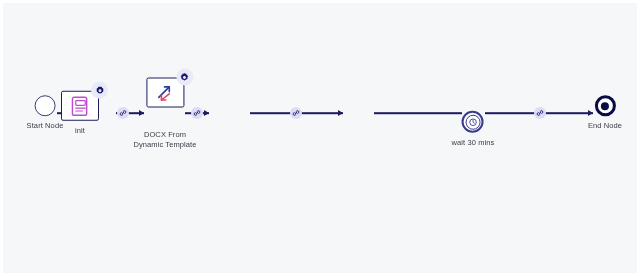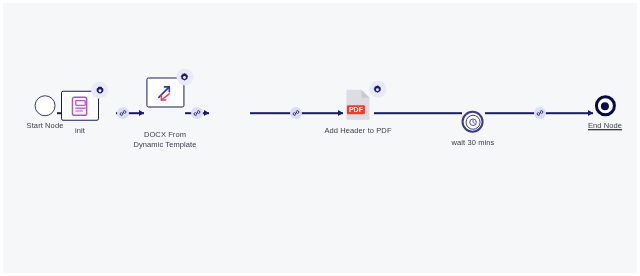--- a/index.html
+++ b/index.html
@@ -264,55 +264,36 @@
             <path fill="#1b1b6e" d="M8 0.6 l1.1 1.5 1.8-0.5 0.5 1.8 1.8 0.5 -0.5 1.8 1.5 1.1 -1.5 1.1 0.5 1.8 -1.8 0.5 -0.5 1.8 -1.8-0.5 -1.1 1.5 -1.1-1.5 -1.8 0.5 -0.5-1.8 -1.8-0.5 0.5-1.8 -1.5-1.1 1.5-1.1 -0.5-1.8 1.8-0.5 0.5-1.8 1.8 0.5 z"></path>
             <circle cx="8" cy="8" r="2.3" fill="#e9e9f7"></circle>
           </svg>
         </div>
       </div>
       <div class="node-label">DOCX From
 Dynamic Template</div>
     </div>
 
 
-    <div class="node" style="left:355px; top:109px;">
-      <div class="node-body">
-        <div class="pdf-doc">
-          <svg width="26" height="32" viewBox="0 0 26 32" aria-hidden="true">
-            <path d="M2 1 h14 l8 8 v21 a1 1 0 0 1 -1 1 h-21 a1 1 0 0 1 -1 -1 v-28 a1 1 0 0 1 1 -1 z" fill="#dcdce2"></path>
-            <path d="M16 1 l8 8 h-8 z" fill="#c9c9d2"></path>
-            <rect x="1.5" y="16.5" width="18" height="9" rx="1" fill="#e8402a"></rect>
-            <text x="10.5" y="23.4" font-family="'Liberation Sans', sans-serif" font-size="7" font-weight="bold" fill="#ffffff" text-anchor="middle">PDF</text>
-          </svg>
-        </div>
-        <div class="gear-badge" style="top:-8px; right:-15px;">
-          <svg width="10" height="10" viewBox="0 0 16 16" aria-hidden="true">
-            <path fill="#1b1b6e" d="M8 0.6 l1.1 1.5 1.8-0.5 0.5 1.8 1.8 0.5 -0.5 1.8 1.5 1.1 -1.5 1.1 0.5 1.8 -1.8 0.5 -0.5 1.8 -1.8-0.5 -1.1 1.5 -1.1-1.5 -1.8 0.5 -0.5-1.8 -1.8-0.5 0.5-1.8 -1.5-1.1 1.5-1.1 -0.5-1.8 1.8-0.5 0.5-1.8 1.8 0.5 z"></path>
-            <circle cx="8" cy="8" r="2.3" fill="#e9e9f7"></circle>
-          </svg>
-        </div>
-      </div>
-      <div class="node-label">Add Header to PDF</div>
-    </div>
 
     <div class="node" style="left:470px; top:126px;">
       <div class="node-body">
         <div class="timer-ev">
           <div class="ring2">
             <svg width="9" height="9" viewBox="0 0 12 12" aria-hidden="true">
               <circle cx="6" cy="6" r="4.4" fill="none" stroke="#3b3b8c" stroke-width="1.2"></circle>
               <path d="M6 3.3 V6 L7.9 7.2" stroke="#3b3b8c" stroke-width="1.1" stroke-linecap="round" fill="none"></path>
             </svg>
           </div>
         </div>
       </div>
       <div class="node-label">wait 30 mins</div>
     </div>
 
-    <div class="node" style="left:602px; top:110px;text-decoration:underline;">
+    <div class="node" style="left:602px; top:110px;">
       <div class="node-body">
         <div class="end-ev">
             <i></i>
           </div>
       </div>
       <div class="node-label">End Node</div>
     </div>
 
   </div>
 </div>

